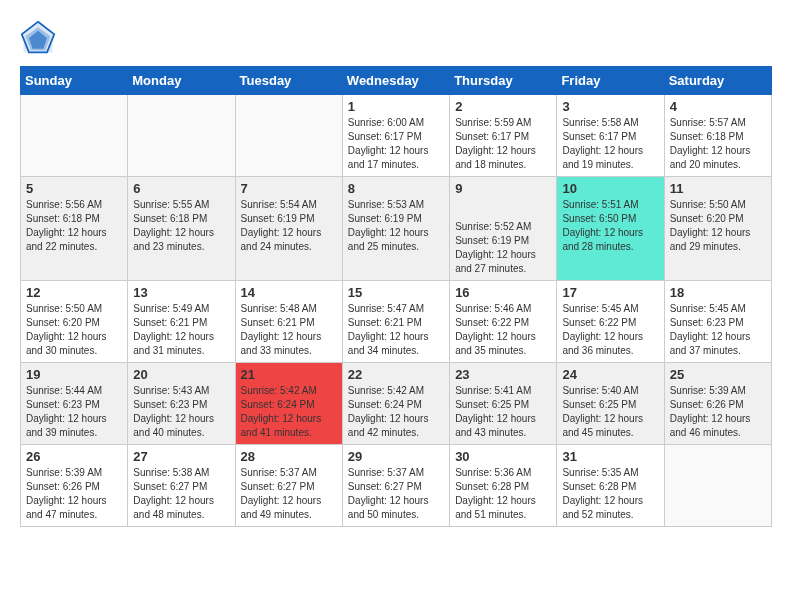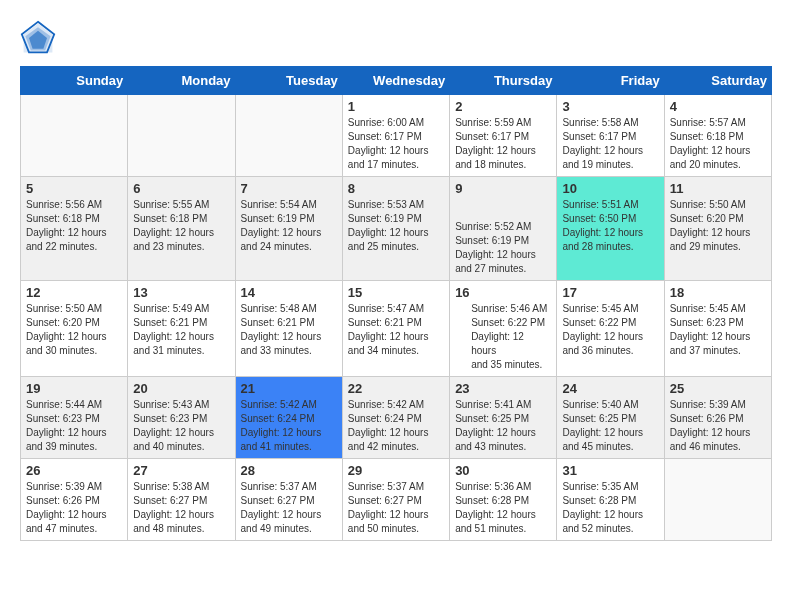--- a/index.html
+++ b/index.html
@@ -49,21 +49,21 @@
     .calendar {
       width: 100%;
       border-collapse: collapse;
       border: 1px solid #ccc;
     }
     .calendar th {
       background: #1565c0;
       color: #fff;
       font-size: 13px;
       padding: 6px 4px;
-      text-align: right;
+      text-align: left;
       border: 1px solid #1565c0;
       font-weight: bold;
     }
     .calendar td {
       width: 107px;
       vertical-align: top;
       padding: 4px 5px;
       border: 1px solid #ccc;
       font-size: 10.5px;
       color: #333;
@@ -236,21 +236,21 @@
         </td>
         <td style="background: rgb(255, 255, 255);">
           <span class="day-number">15</span>
           <div class="day-info" style="white-space: pre-line;">Sunrise: 5:47 AM
 Sunset: 6:21 PM
 Daylight: 12 hours
 and 34 minutes.</div>
         </td>
         <td style="background: rgb(255, 255, 255);">
           <span class="day-number">16</span>
-          <div class="day-info" style="white-space: pre-line; margin-left: 16px;">Sunrise: 5:46 AM
+          <div class="day-info" style="white-space: pre-line;">Sunrise: 5:46 AM
 Sunset: 6:22 PM
 Daylight: 12 hours
 and 35 minutes.</div>
         </td>
         <td style="background: rgb(255, 255, 255);">
           <span class="day-number">17</span>
           <div class="day-info" style="white-space: pre-line;">Sunrise: 5:45 AM
 Sunset: 6:22 PM
 Daylight: 12 hours
 and 36 minutes.</div>
@@ -271,21 +271,21 @@
 Daylight: 12 hours
 and 39 minutes.</div>
         </td>
         <td style="background: rgb(240, 240, 240);">
           <span class="day-number">20</span>
           <div class="day-info" style="white-space: pre-line;">Sunrise: 5:43 AM
 Sunset: 6:23 PM
 Daylight: 12 hours
 and 40 minutes.</div>
         </td>
-        <td style="background: #3b82f6;">
+        <td style="background: #ef4444;">
           <span class="day-number">21</span>
           <div class="day-info" style="white-space: pre-line;">Sunrise: 5:42 AM
 Sunset: 6:24 PM
 Daylight: 12 hours
 and 41 minutes.</div>
         </td>
         <td style="background: rgb(240, 240, 240);">
           <span class="day-number">22</span>
           <div class="day-info" style="white-space: pre-line;">Sunrise: 5:42 AM
 Sunset: 6:24 PM

